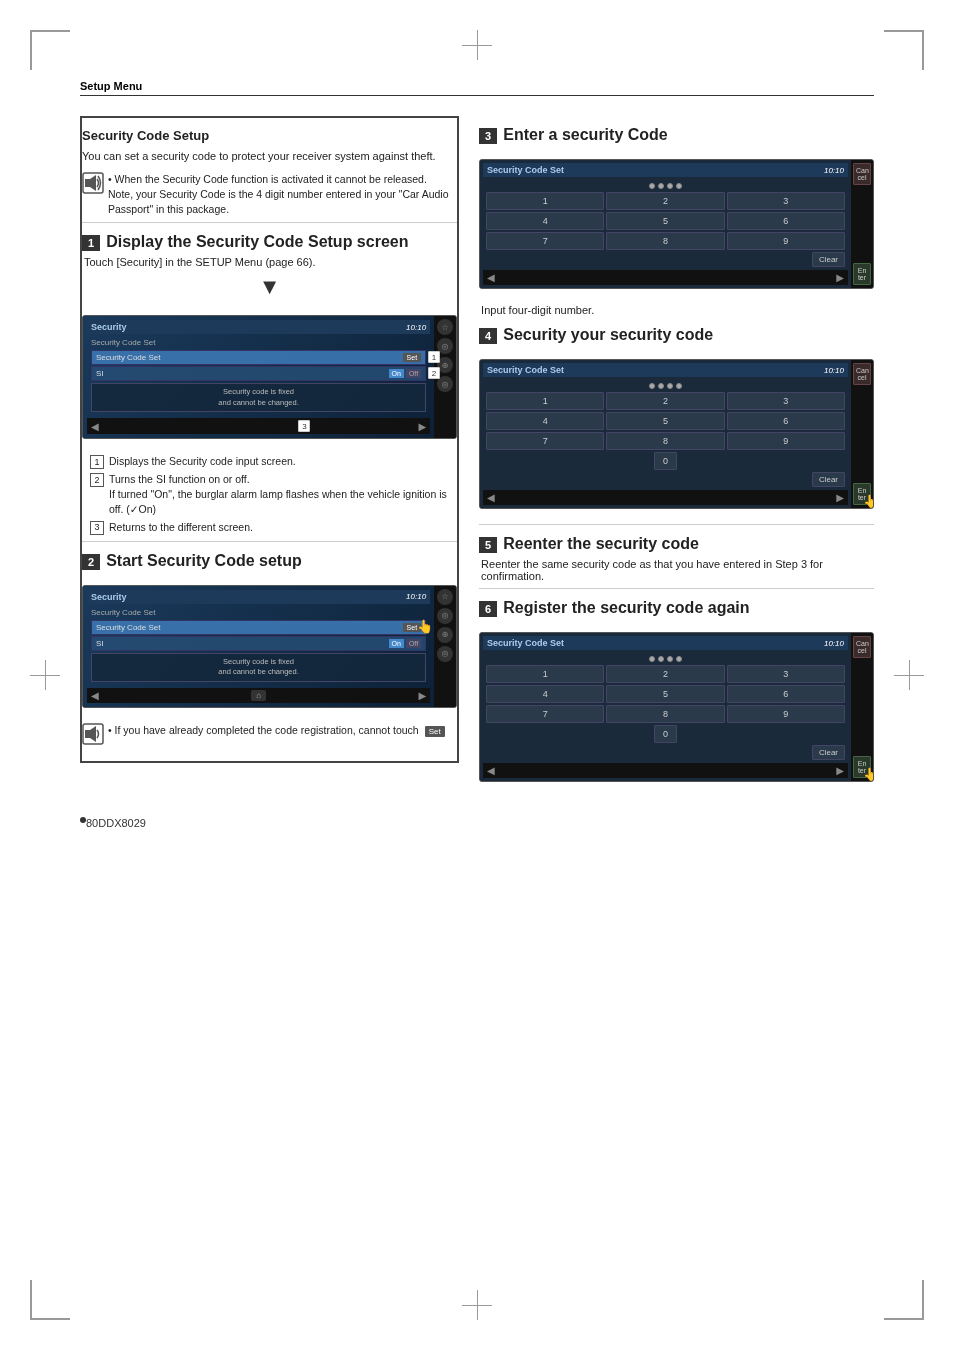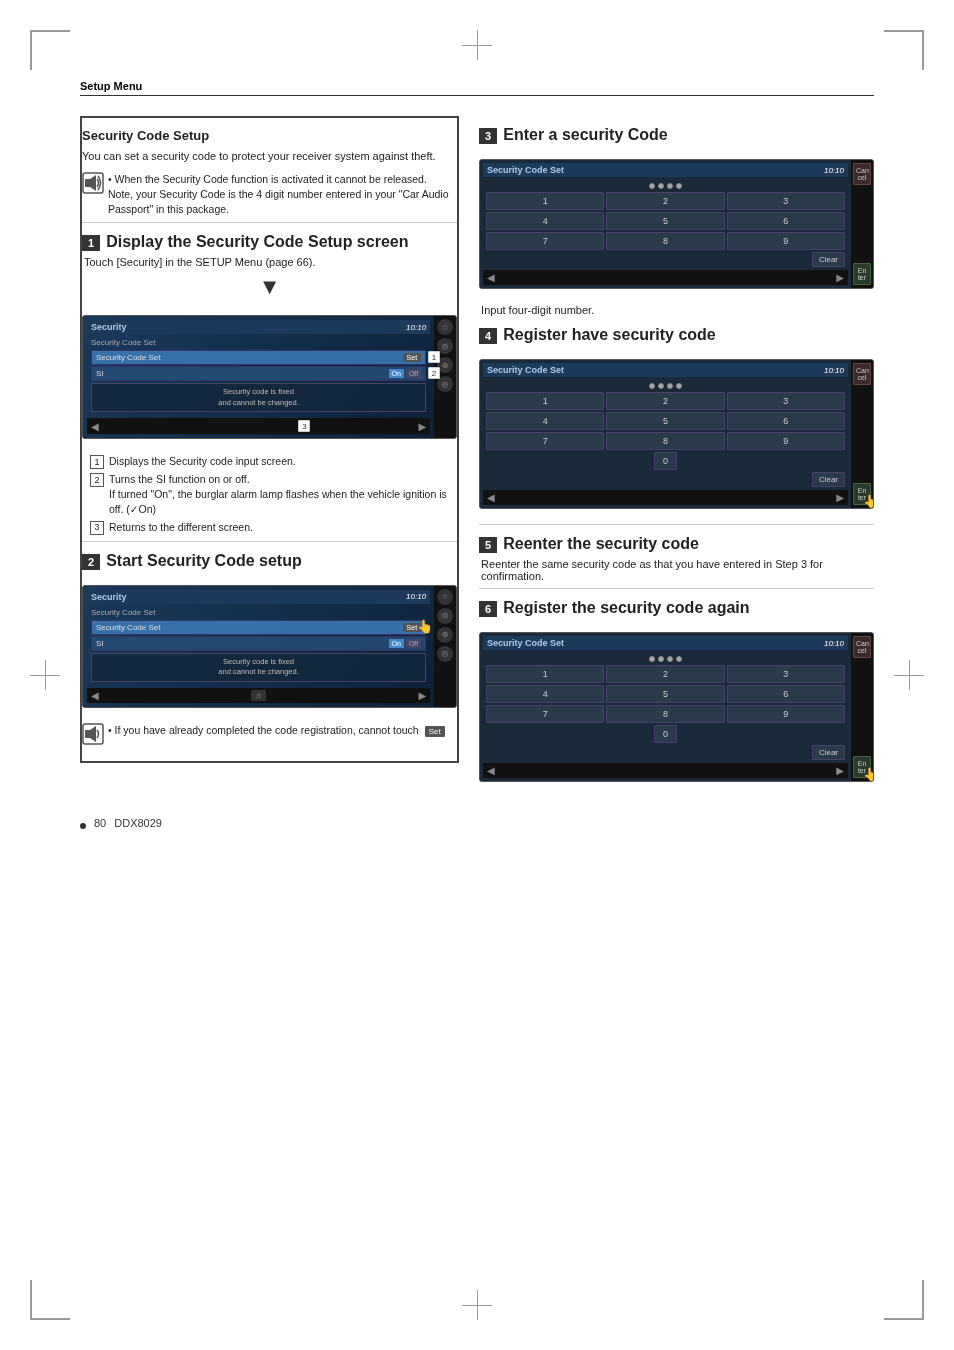--- a/index.html
+++ b/index.html
@@ -414,22 +414,22 @@
       border: none;
       border-top: 1px solid #ccc;
       margin: 6px 0;
     }
 
     .page-num {
       font-size: 11px;
       color: #333;
       margin-top: 20px;
       display: flex;
-      align-items: flex-end;
-      gap: 8px;
+      align-items: flex-start;
+      gap: 0;
     }
 
     .page-dot {
       width: 6px;
       height: 6px;
       border-radius: 50%;
       background: #333;
       display: inline-block;
     }
 
@@ -678,21 +678,21 @@
             <div style="flex:1;"></div>
             <div class="enter-btn-side">En<br>ter</div>
           </div>
         </div>
       </div>
 
       <div class="step-desc" style="margin-top:4px;">Input four-digit number.</div>
 
       <div class="step-header">
         <span class="step-number-box">4</span>
-        <span class="step-title">Register have security code</span>
+        <span class="step-title">Security your security code</span>
       </div>
 
       <div class="device-screen">
         <div class="keypad-screen-inner">
           <div class="keypad-main">
             <div class="screen-title-bar">
               <span class="screen-title-text">Security Code Set</span>
               <span class="screen-time">10:10</span>
             </div>
             <div style="padding:3px;">

